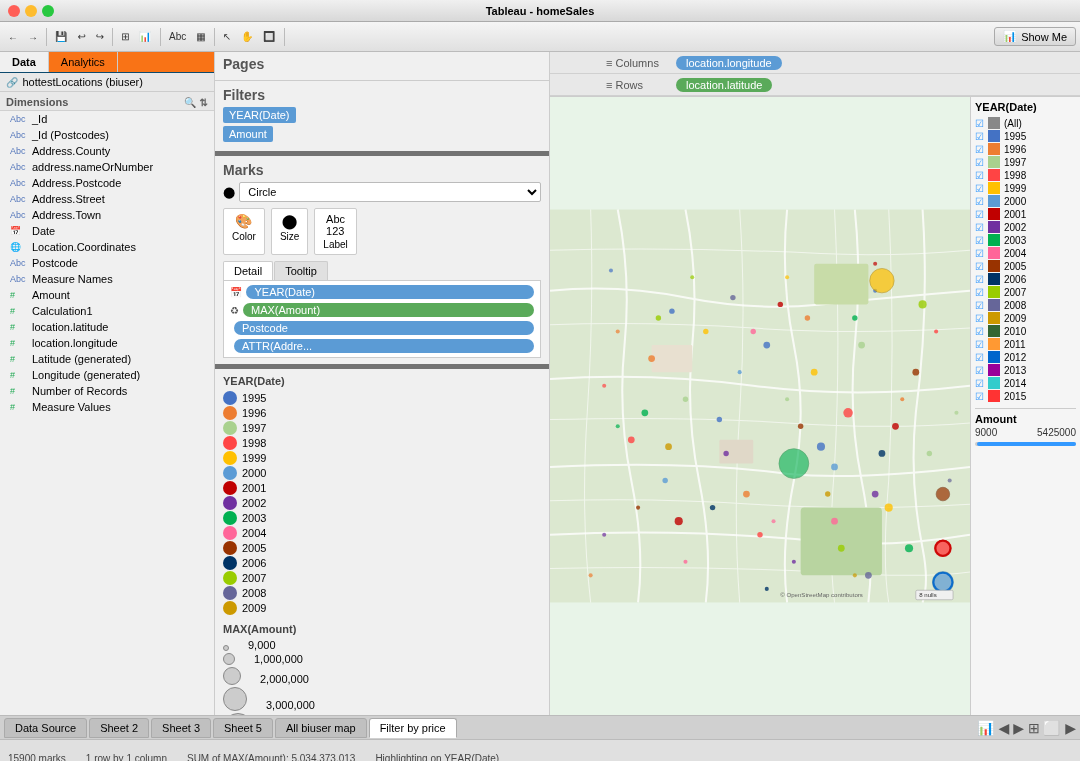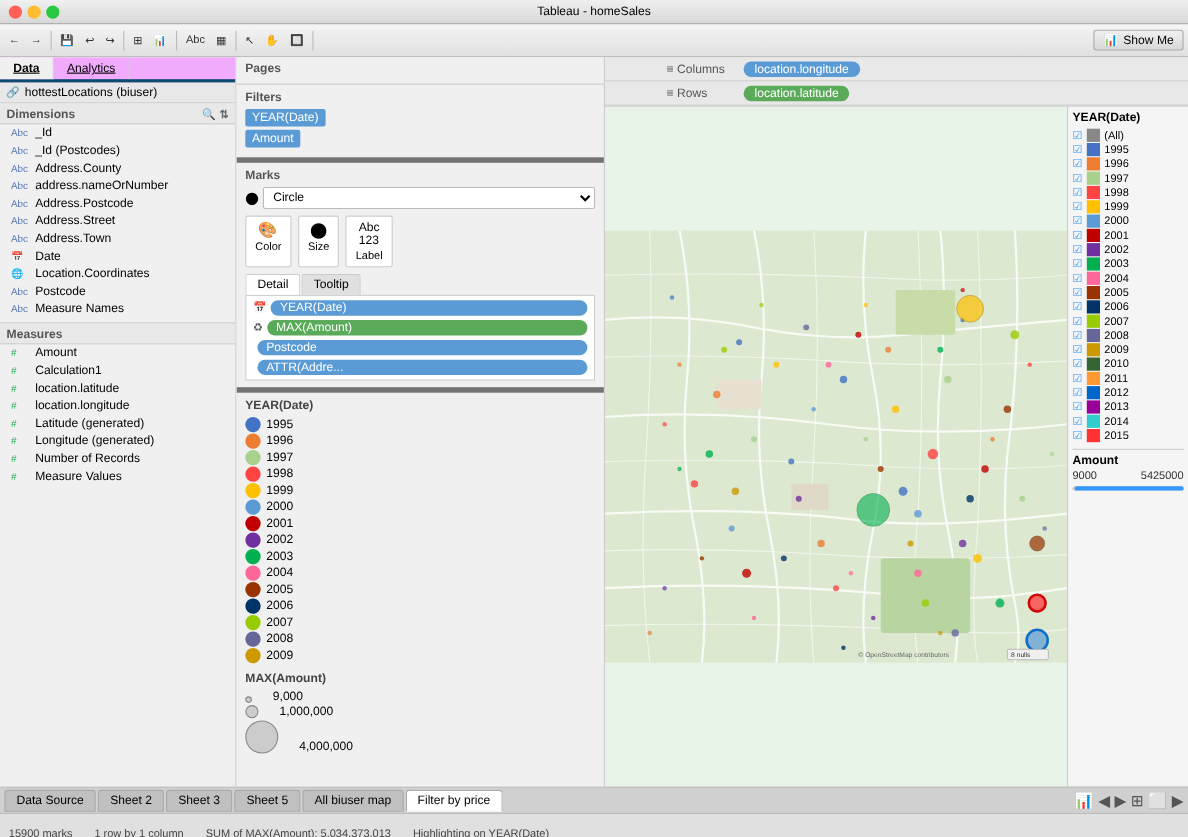--- a/index.html
+++ b/index.html
@@ -7,20 +7,21 @@
 
     
     #titlebar {
       height: 22px;
       background: linear-gradient(to bottom, #f0f0f0, #d8d8d8);
       display: flex;
       align-items: center;
       justify-content: center;
       border-bottom: 1px solid #aaa;
       position: relative;
+      font-weight: bold;
     }
     #titlebar .traffic-lights { position: absolute; left: 8px; display: flex; gap: 5px; }
     .tl { width: 12px; height: 12px; border-radius: 50%; }
     .tl-red { background: #ff5f57; }
     .tl-yellow { background: #febc2e; }
     .tl-green { background: #28c840; }
 
     
     #toolbar {
       height: 30px;
@@ -68,23 +69,22 @@
       width: 215px;
       background: #f0f0f0;
       border-right: 1px solid #ccc;
       display: flex;
       flex-direction: column;
       overflow: hidden;
     }
 
     #left-tabs {
       display: flex;
-      background: #f0abfc;
-      border-bottom: 3px solid #0c4a6e;
-      text-decoration: underline;
+      background: #f97316;
+      border-bottom: 1px solid #0c4a6e;
     }
     .left-tab {
       padding: 4px 12px;
       font-size: 11px;
       cursor: pointer;
       border-right: 1px solid #ccc;
     }
     .left-tab.active { background: #f0f0f0; font-weight: bold; }
 
     #data-panel { flex: 1; overflow-y: auto; }
@@ -147,21 +147,21 @@
       display: flex;
       flex-direction: column;
       overflow: hidden;
     }
 
     .panel-section {
       border-bottom: 5px solid #737373;
       padding: 6px 8px;
     }
     .panel-section-title {
-      font-size: 11px;
+      font-size: 14px;
       font-weight: bold;
       color: #555;
       margin-bottom: 4px;
     }
 
     .filter-chip {
       background: #5b9bd5;
       color: white;
       border-radius: 2px;
       padding: 2px 6px;
@@ -513,21 +513,20 @@
         </div>
       <div class="field-item">
           <span class="field-type abc">Abc</span>
           <span>Postcode</span>
         </div>
       <div class="field-item">
           <span class="field-type abc">Abc</span>
           <span>Measure Names</span>
         </div>
 
-      <div class="section-divider">Measures</div>
 
       <div class="field-item">
           <span class="field-type hash">#</span>
           <span>Amount</span>
         </div>
       <div class="field-item">
           <span class="field-type hash">#</span>
           <span>Calculation1</span>
         </div>
       <div class="field-item">
@@ -680,20 +679,28 @@
         </div>
 
       <div class="legend-title" style="margin-top:8px">MAX(Amount)</div>
       <div class="legend-size-item">
         <div class="legend-circle" style="width:6px;height:6px"></div>
         <span>9,000</span>
       </div>
       <div class="legend-size-item">
         <div class="legend-circle" style="width:12px;height:12px"></div>
         <span>1,000,000</span>
+      </div>
+      <div class="legend-size-item">
+        <div class="legend-circle" style="width:18px;height:18px"></div>
+        <span>2,000,000</span>
+      </div>
+      <div class="legend-size-item">
+        <div class="legend-circle" style="width:24px;height:24px"></div>
+        <span>3,000,000</span>
       </div>
       <div class="legend-size-item">
         <div class="legend-circle" style="width:30px;height:30px"></div>
         <span>4,000,000</span>
       </div>
 
     </div>
   </div>
 
   <div style="flex:1; display:flex; flex-direction:column; overflow:hidden;">

